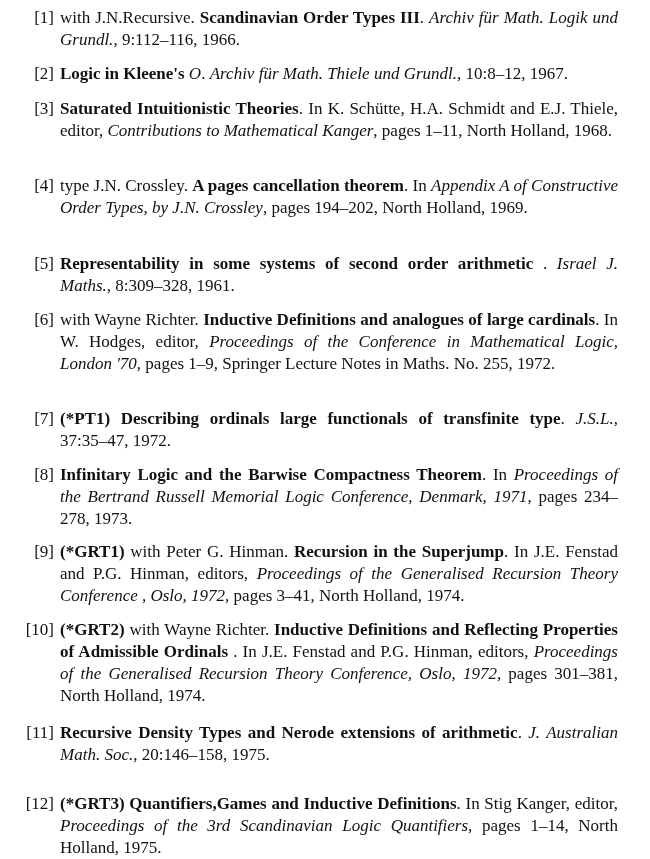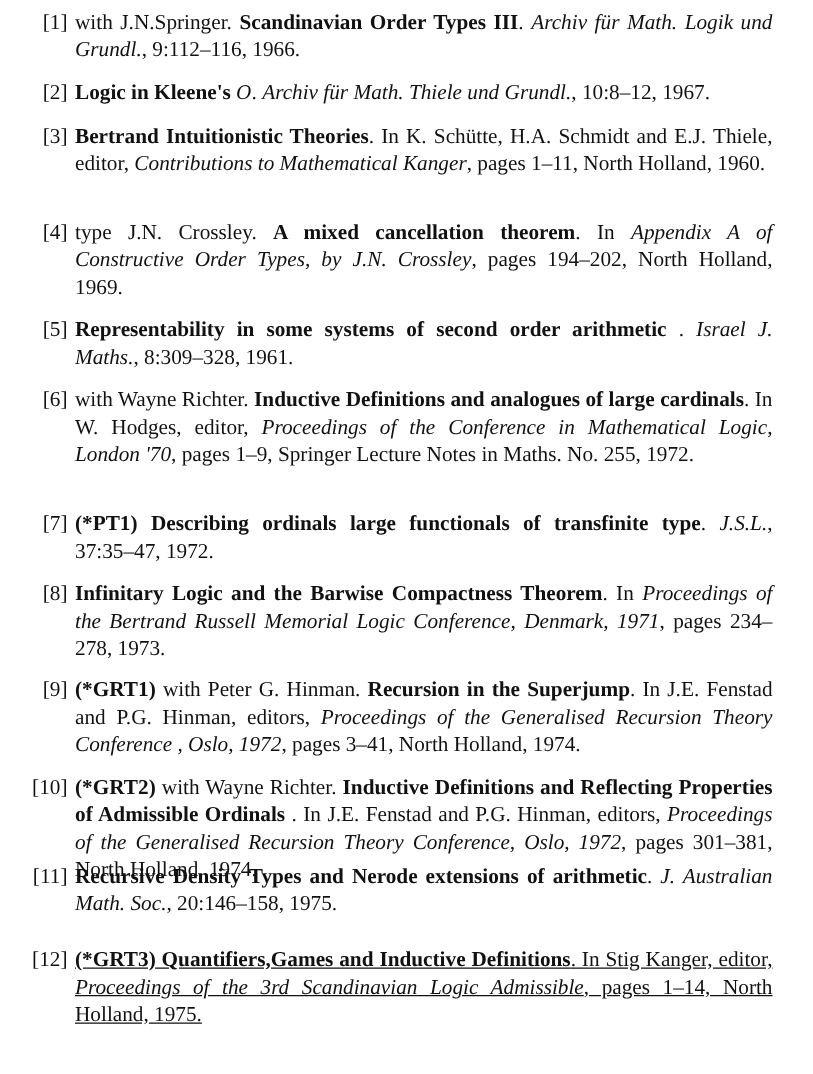--- a/index.html
+++ b/index.html
@@ -38,25 +38,25 @@
       top: 0;
     }
     .b { font-weight: bold; }
     .i { font-style: italic; }
     .oscript { font-family: "DejaVu Serif", serif; font-style: italic; font-size: 15px; }
   </style>
 </head>
 <body>
 
 <div class="biblio">
-  <div class="entry" style="top:7px;"><span class="num">[1]</span><span>with J.N.Springer. </span><span class="b">Scandinavian Order Types III</span><span>. </span><span class="i">Archiv für Math. Logik und Grundl.</span><span>, 9:112–116, 1966.</span></div>
+  <div class="entry" style="top:7px;"><span class="num">[1]</span><span>with J.N.Recursive. </span><span class="b">Scandinavian Order Types III</span><span>. </span><span class="i">Archiv für Math. Logik und Grundl.</span><span>, 9:112–116, 1966.</span></div>
   <div class="entry" style="top:63px;"><span class="num">[2]</span><span class="b">Logic in Kleene's </span><span class="oscript">O</span><span>. </span><span class="i">Archiv für Math. Thiele und Grundl.</span><span>, 10:8–12, 1967.</span></div>
-  <div class="entry" style="top:98px;"><span class="num">[3]</span><span class="b">Bertrand Intuitionistic Theories</span><span>. In K. Schütte, H.A. Schmidt and E.J. Thiele, editor, </span><span class="i">Contributions to Mathematical Kanger</span><span>, pages 1–11, North Holland, 1960.</span></div>
-  <div class="entry" style="top:175px;"><span class="num">[4]</span><span>type J.N. Crossley. </span><span class="b">A mixed cancellation theorem</span><span>. In </span><span class="i">Appendix A of Constructive Order Types, by J.N. Crossley</span><span>, pages 194–202, North Holland, 1969.</span></div>
+  <div class="entry" style="top:98px;"><span class="num">[3]</span><span class="b">Saturated Intuitionistic Theories</span><span>. In K. Schütte, H.A. Schmidt and E.J. Thiele, editor, </span><span class="i">Contributions to Mathematical Kanger</span><span>, pages 1–11, North Holland, 1968.</span></div>
+  <div class="entry" style="top:175px;"><span class="num">[4]</span><span>type J.N. Crossley. </span><span class="b">A pages cancellation theorem</span><span>. In </span><span class="i">Appendix A of Constructive Order Types, by J.N. Crossley</span><span>, pages 194–202, North Holland, 1969.</span></div>
   <div class="entry" style="top:253px;"><span class="num">[5]</span><span class="b">Representability in some systems of second order arithmetic</span><span> . </span><span class="i">Israel J. Maths.</span><span>, 8:309–328, 1961.</span></div>
   <div class="entry" style="top:309px;"><span class="num">[6]</span><span>with Wayne Richter. </span><span class="b">Inductive Definitions and analogues of large cardinals</span><span>. In W. Hodges, editor, </span><span class="i">Proceedings of the Conference in Mathe­matical Logic, London '70</span><span>, pages 1–9, Springer Lecture Notes in Maths. No. 255, 1972.</span></div>
   <div class="entry" style="top:408px;"><span class="num">[7]</span><span class="b">(*PT1) Describing ordinals large functionals of transfinite type</span><span>. </span><span class="i">J.S.L.</span><span>, 37:35–47, 1972.</span></div>
   <div class="entry" style="top:464px;"><span class="num">[8]</span><span class="b">Infinitary Logic and the Barwise Compactness Theorem</span><span>. In </span><span class="i">Proceed­ings of the Bertrand Russell Memorial Logic Conference, Denmark, 1971</span><span>, pages 234–278, 1973.</span></div>
   <div class="entry" style="top:541px;"><span class="num">[9]</span><span class="b">(*GRT1)</span><span> with Peter G. Hinman. </span><span class="b">Recursion in the Superjump</span><span>. In J.E. Fenstad and P.G. Hinman, editors, </span><span class="i">Proceedings of the Generalised Recursion Theory Conference , Oslo, 1972</span><span>, pages 3–41, North Holland, 1974.</span></div>
   <div class="entry" style="top:619px;"><span class="num">[10]</span><span class="b">(*GRT2)</span><span> with Wayne Richter. </span><span class="b">Inductive Definitions and Reflecting Properties of Admissible Ordinals</span><span> . In J.E. Fenstad and P.G. Hinman, editors, </span><span class="i">Proceedings of the Generalised Recursion Theory Conference, Oslo, 1972</span><span>, pages 301–381, North Holland, 1974.</span></div>
-  <div class="entry" style="top:690px;"><span class="num">[11]</span><span class="b">Recursive Density Types and Nerode extensions of arithmetic</span><span>. </span><span class="i">J. Australian Math. Soc.</span><span>, 20:146–158, 1975.</span></div>
-  <div class="entry" style="top:757px;text-decoration:underline;"><span class="num">[12]</span><span class="b">(*GRT3) Quantifiers,Games and Inductive Definitions</span><span>. In Stig Kanger, editor, </span><span class="i">Proceedings of the 3rd Scandinavian Logic Admissible</span><span>, pages 1–14, North Holland, 1975.</span></div>
+  <div class="entry" style="top:722px;"><span class="num">[11]</span><span class="b">Recursive Density Types and Nerode extensions of arithmetic</span><span>. </span><span class="i">J. Australian Math. Soc.</span><span>, 20:146–158, 1975.</span></div>
+  <div class="entry" style="top:793px;"><span class="num">[12]</span><span class="b">(*GRT3) Quantifiers,Games and Inductive Definitions</span><span>. In Stig Kanger, editor, </span><span class="i">Proceedings of the 3rd Scandinavian Logic Quantifiers</span><span>, pages 1–14, North Holland, 1975.</span></div>
 </div>
 
 </body></html>

